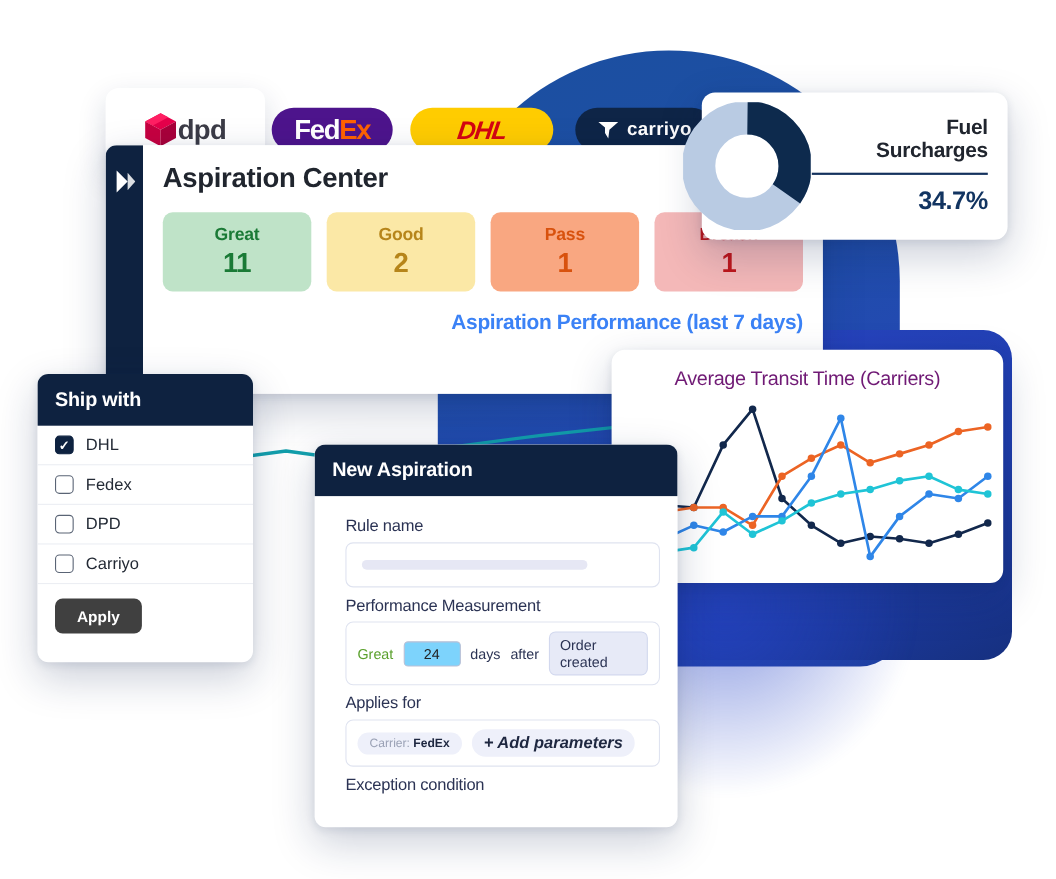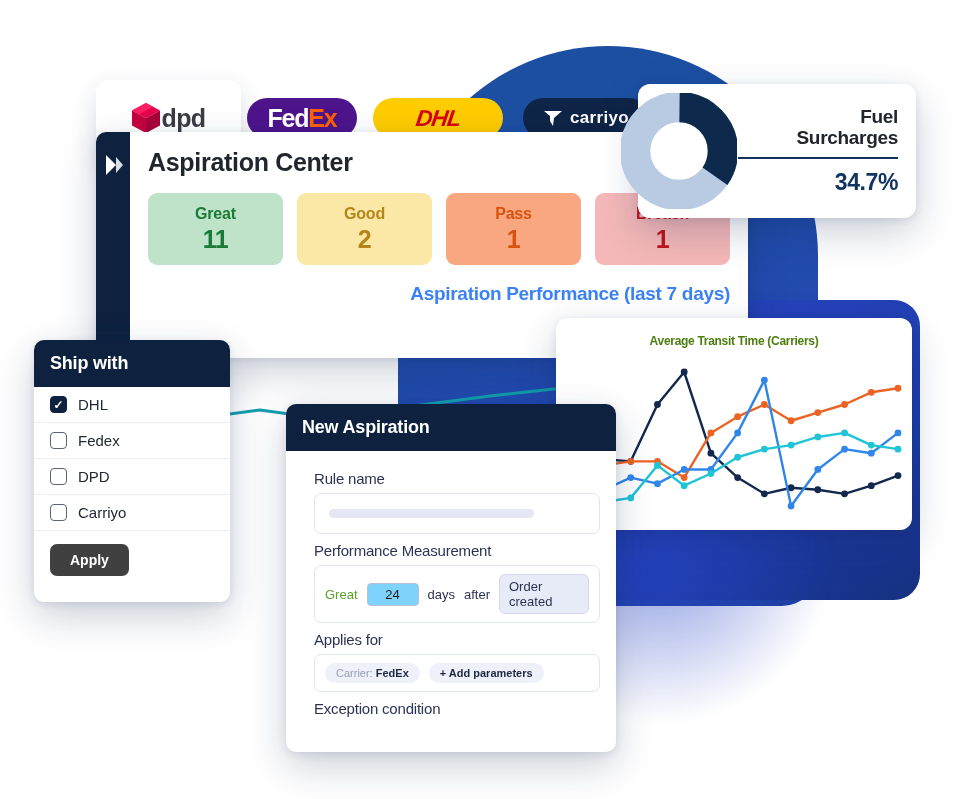--- a/index.html
+++ b/index.html
@@ -90,21 +90,21 @@
   #fuel-card { left: 638px; top: 84px; width: 278px; height: 134px; }
   .fuel-inner { display:flex; height:100%; align-items:center; }
   .donut-wrap { width:118px; display:flex; align-items:center; justify-content:center; margin-left:-18px; }
   .fuel-right { flex:1; padding-right:18px; text-align:right; }
   .fuel-title { font-size:19px; font-weight:bold; color:#20252e; line-height:1.12; letter-spacing:-.3px;}
   .fuel-rule { height:2px; background:#14325e; margin:9px 0 10px 0; }
   .fuel-pct { font-size:23px; font-weight:bold; color:#123461; letter-spacing:-.4px;}
 
   
   #transit-card { left: 556px; top: 318px; width: 356px; height: 212px; }
-  .transit-title { text-align:center; font-size:12px; font-weight:bold; color:#4d7c0f; padding-top:16px; letter-spacing:-.3px;}
+  .transit-title { text-align:center; font-size:18px; font-weight:normal; color:#701a75; padding-top:16px; letter-spacing:-.3px;}
 
   
   #ship-card { left: 34px; top: 340px; width: 196px; height: 262px; border-radius: 10px; overflow:hidden; }
   .ship-head { background:#0e2240; color:#fff; font-size:18px; font-weight:bold; padding:13px 16px; letter-spacing:-.2px;}
   .ship-row {
     display:flex; align-items:center; gap:11px; padding:9px 16px;
     border-bottom:1px solid #eceef3; font-size:15px; color:#232a35;
   }
   .cb { width:17px; height:17px; border-radius:4px; border:1.6px solid #5a6475; background:#fff;
         display:flex; align-items:center; justify-content:center; flex:0 0 auto;}
@@ -129,21 +129,21 @@
     font-size:13px; color:#222; text-align:center; padding:3px 0; font-family:inherit;
   }
   .t-plain { font-size:13px; color:#2b3354; }
   .chip {
     background:#e7eaf7; border-radius:6px; padding:4px 9px; font-size:13px; color:#2b3354;
     border:1px solid #d2d8ee;
   }
   .chip-round { background:#eef0fa; border-radius:13px; padding:4px 11px; font-size:11px; border:none;}
   .chip-round .k { color:#9aa1b5; }
   .chip-round .v { color:#1e2740; font-weight:bold; }
-  .chip-add { background:#eef0fa; border-radius:13px; padding:4px 11px; font-size:11px; color:#1e2740; font-weight:bold; border:none;}
+  .chip-add { background:#eef0fa; border-radius:13px; padding:4px 11px; font-size:15px; color:#1e2740; font-weight:bold; border:none;font-style:italic;}
   .sel {
     background:#e7eaf7; border:1px solid #d2d8ee; border-radius:6px; padding:5px 10px;
     font-size:13px; color:#2b3354; display:flex; align-items:center; gap:30px; min-width:120px;
     justify-content: space-between;
   }
   .chev { font-size:10px; color:#3a4668; }
 </style>
 </head>
 <body>
 

